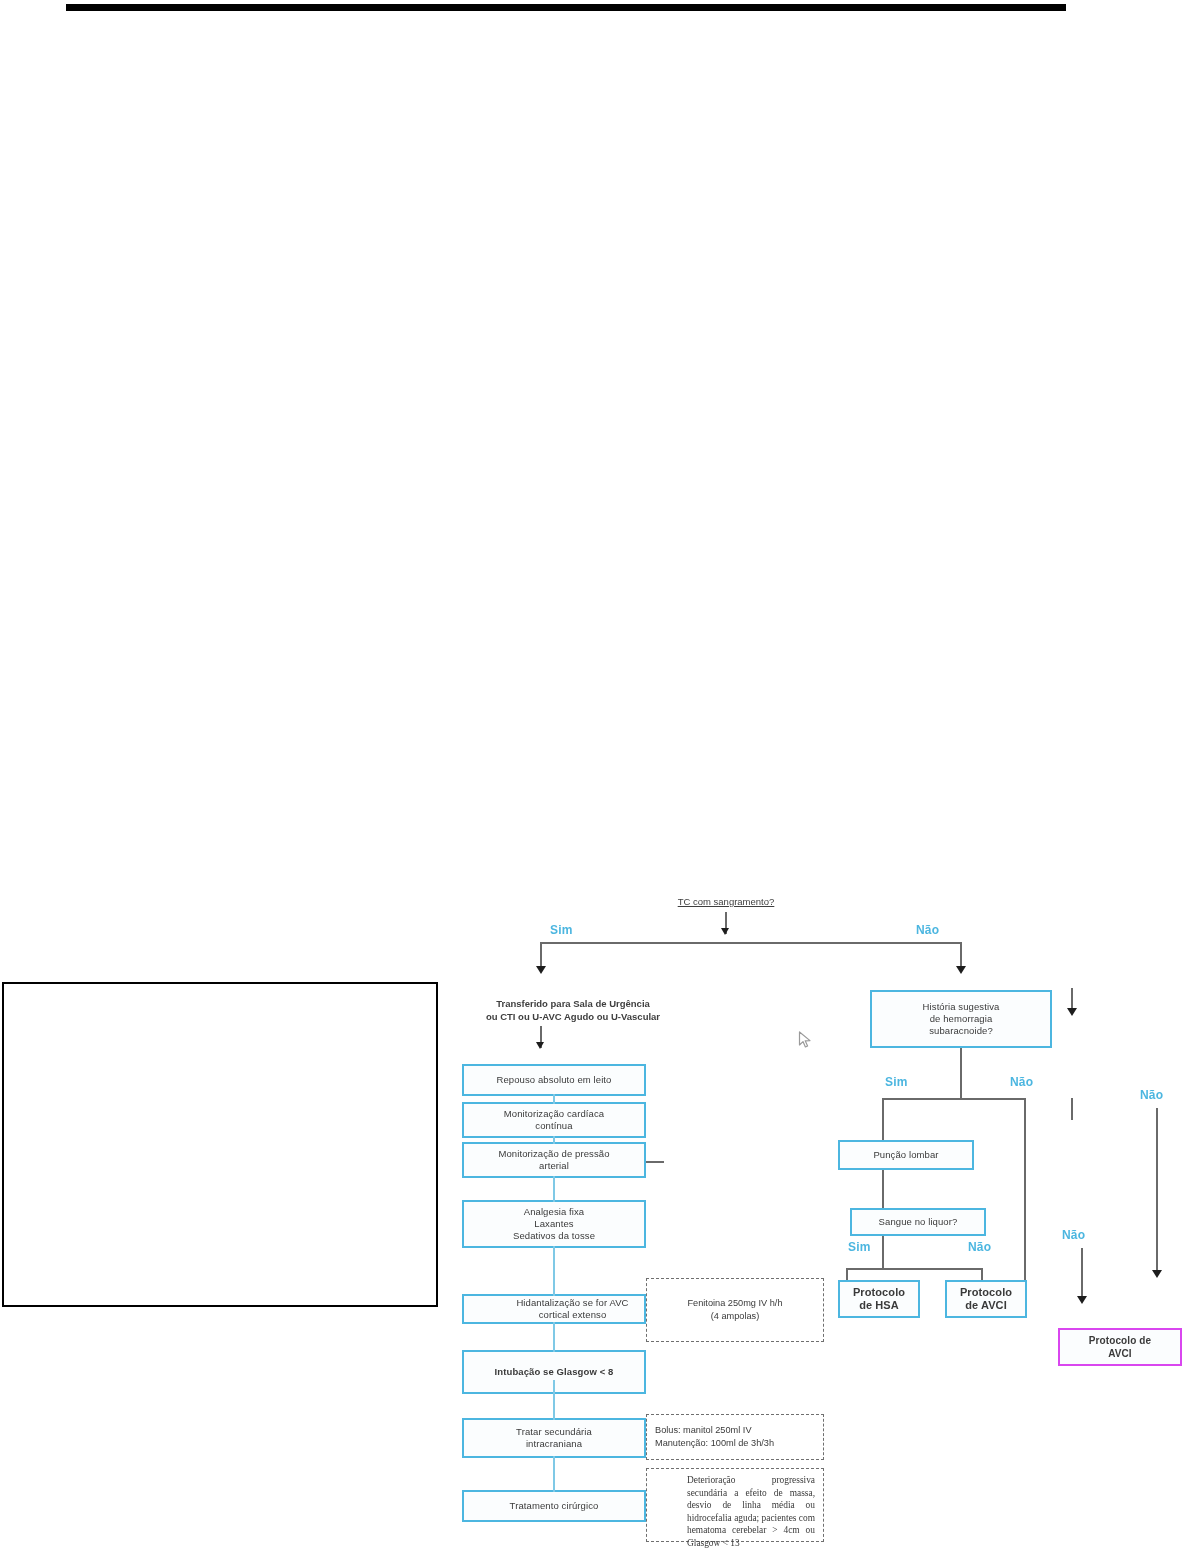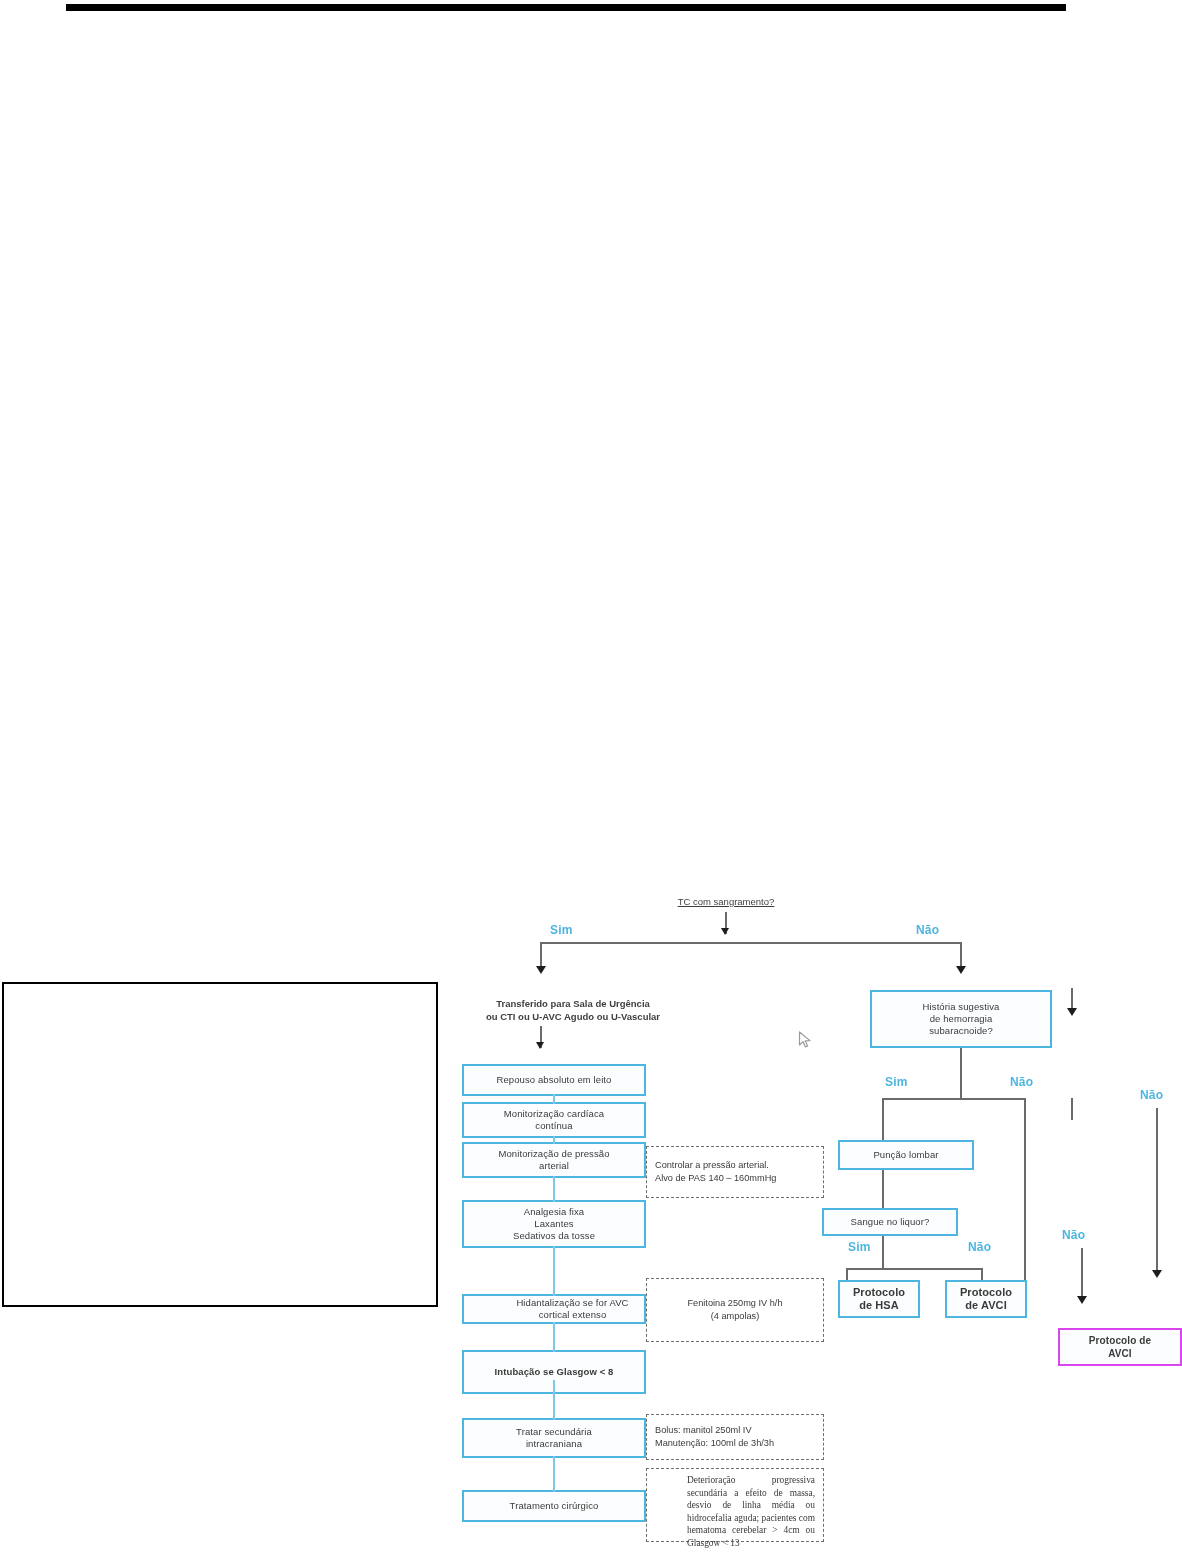--- a/index.html
+++ b/index.html
@@ -195,22 +195,20 @@
     <div class="vline blue" style="left:113px; top:356px; height:50px;"></div>
     <div class="vline blue" style="left:113px; top:432px; height:30px;"></div>
     <div class="vline blue" style="left:113px; top:490px; height:40px;"></div>
     <div class="vline blue" style="left:113px; top:566px; height:36px;"></div>
 
     <div class="hline" style="left:206px; top:271px; width:18px;"></div>
     <div class="hline" style="left:206px; top:420px; width:18px;"></div>
     <div class="hline" style="left:206px; top:548px; width:18px;"></div>
     <div class="hline" style="left:206px; top:616px; width:18px;"></div>
 
-    <div class="note" style="left:206px; top:256px; width:178px; height:52px; white-space:pre-line;">Controlar a pressão arterial.
-Alvo de PAS 140 – 160mmHg</div>
 
     <div class="note centered" style="left:206px; top:388px; width:178px; height:64px; white-space:pre-line;text-align:center;">Fenitoina 250mg IV h/h
 (4 ampolas)</div>
 
     <div class="note" style="left:206px; top:524px; width:178px; height:46px; white-space:pre-line;">Bolus: manitol 250ml IV
 Manutenção: 100ml de 3h/3h</div>
 
     <div class="note justified serif" style="left:206px; top:578px; width:178px; height:74px;padding-left:40px;">Deterioração progressiva secundária a efeito de massa, desvio de linha média ou hidrocefalia aguda; pacientes com hematoma cerebelar &gt; 4cm ou Glasgow &lt; 13</div>
 
     <div class="node" style="left: 430px; top: 100px; width: 182px; height: 58px; white-space: pre-line;">História sugestiva
@@ -223,21 +221,21 @@
     <div class="blabel" style="left:570px; top:185px;">Não</div>
 
     <div class="hline" style="left:442px; top:208px; width:143px;"></div>
     <div class="vline" style="left:442px; top:208px; height:42px;"></div>
     <div class="vline" style="left:584px; top:208px; height:182px;"></div>
 
     <div class="node" style="left:398px; top:250px; width:136px; height:30px;">Punção lombar</div>
 
     <div class="vline" style="left:442px; top:280px; height:38px;"></div>
 
-    <div class="node" style="left:382px; top:318px; width:136px; height:28px;">Sangue no liquor?</div>
+    <div class="node" style="left:410px; top:318px; width:136px; height:28px;">Sangue no liquor?</div>
 
     <div class="blabel" style="left:408px; top:350px;">Sim</div>
     <div class="blabel" style="left:528px; top:350px;">Não</div>
 
     <div class="vline" style="left:442px; top:346px; height:32px;"></div>
     <div class="hline" style="left:406px; top:378px; width:136px;"></div>
     <div class="vline" style="left:406px; top:378px; height:12px;"></div>
     <div class="vline" style="left:541px; top:378px; height:12px;"></div>
 
     <div class="node bold" style="left: 398px; top: 390px; width: 82px; height: 38px; white-space: pre-line;">Protocolo

